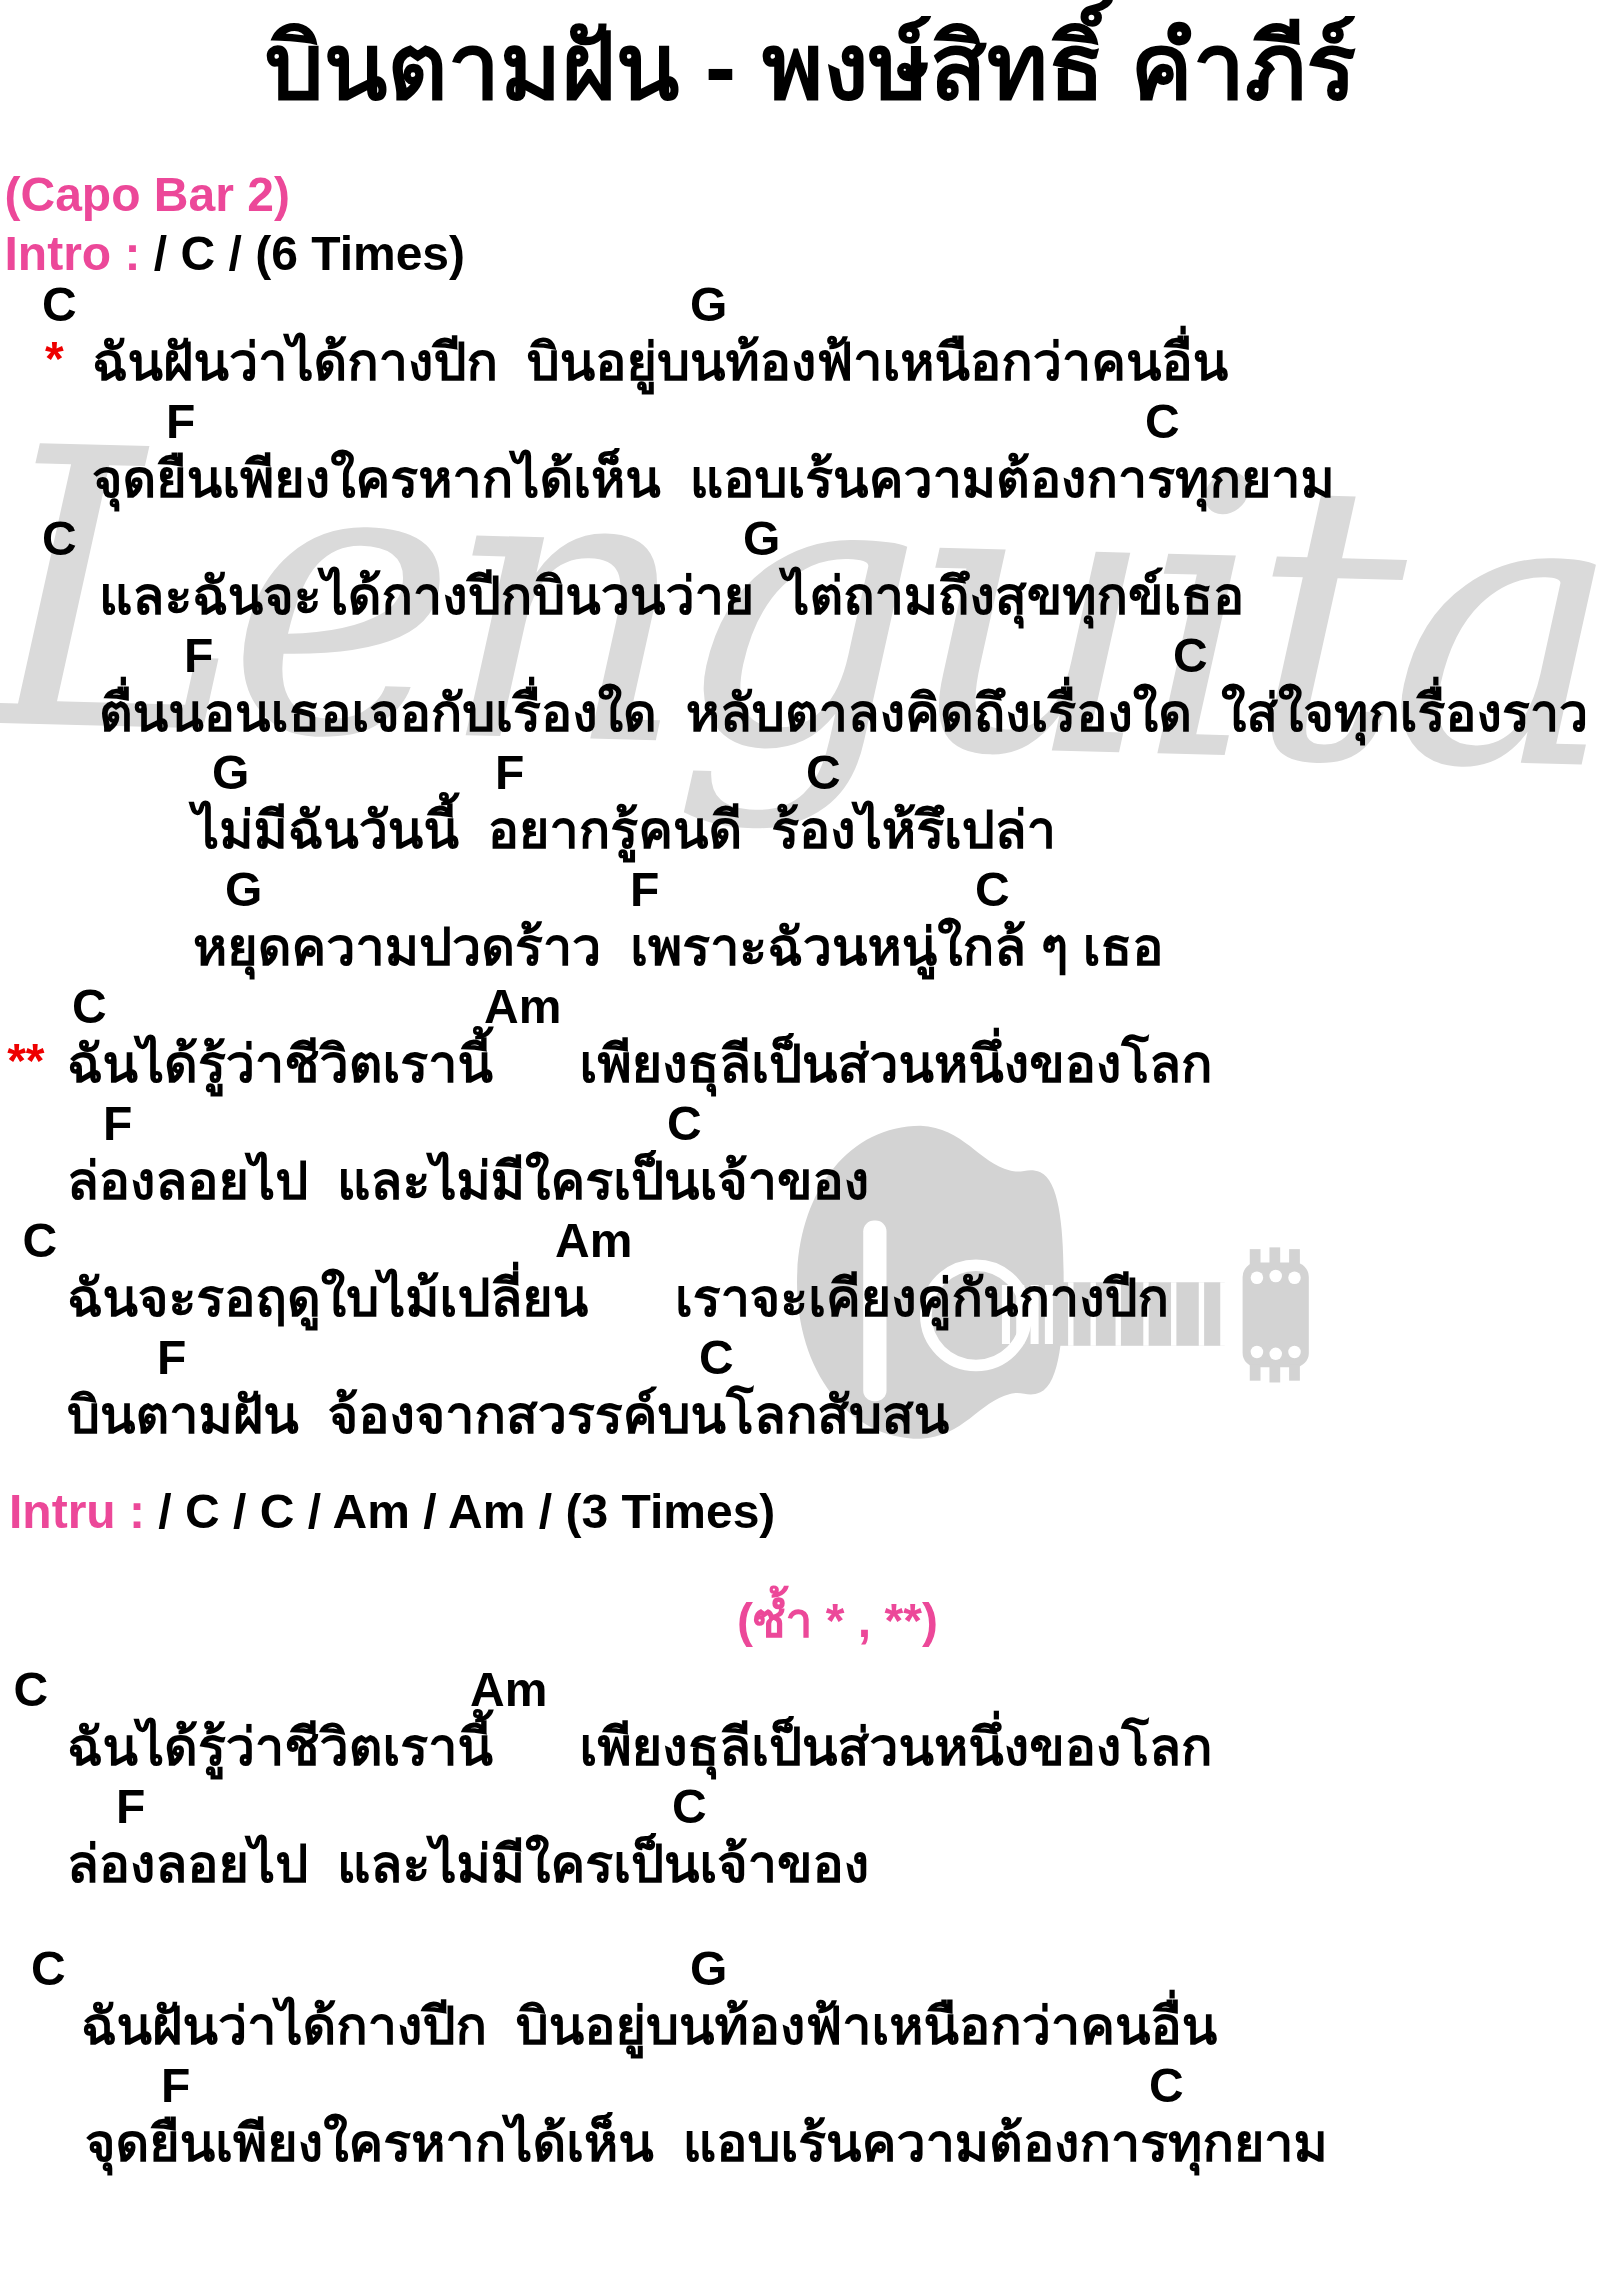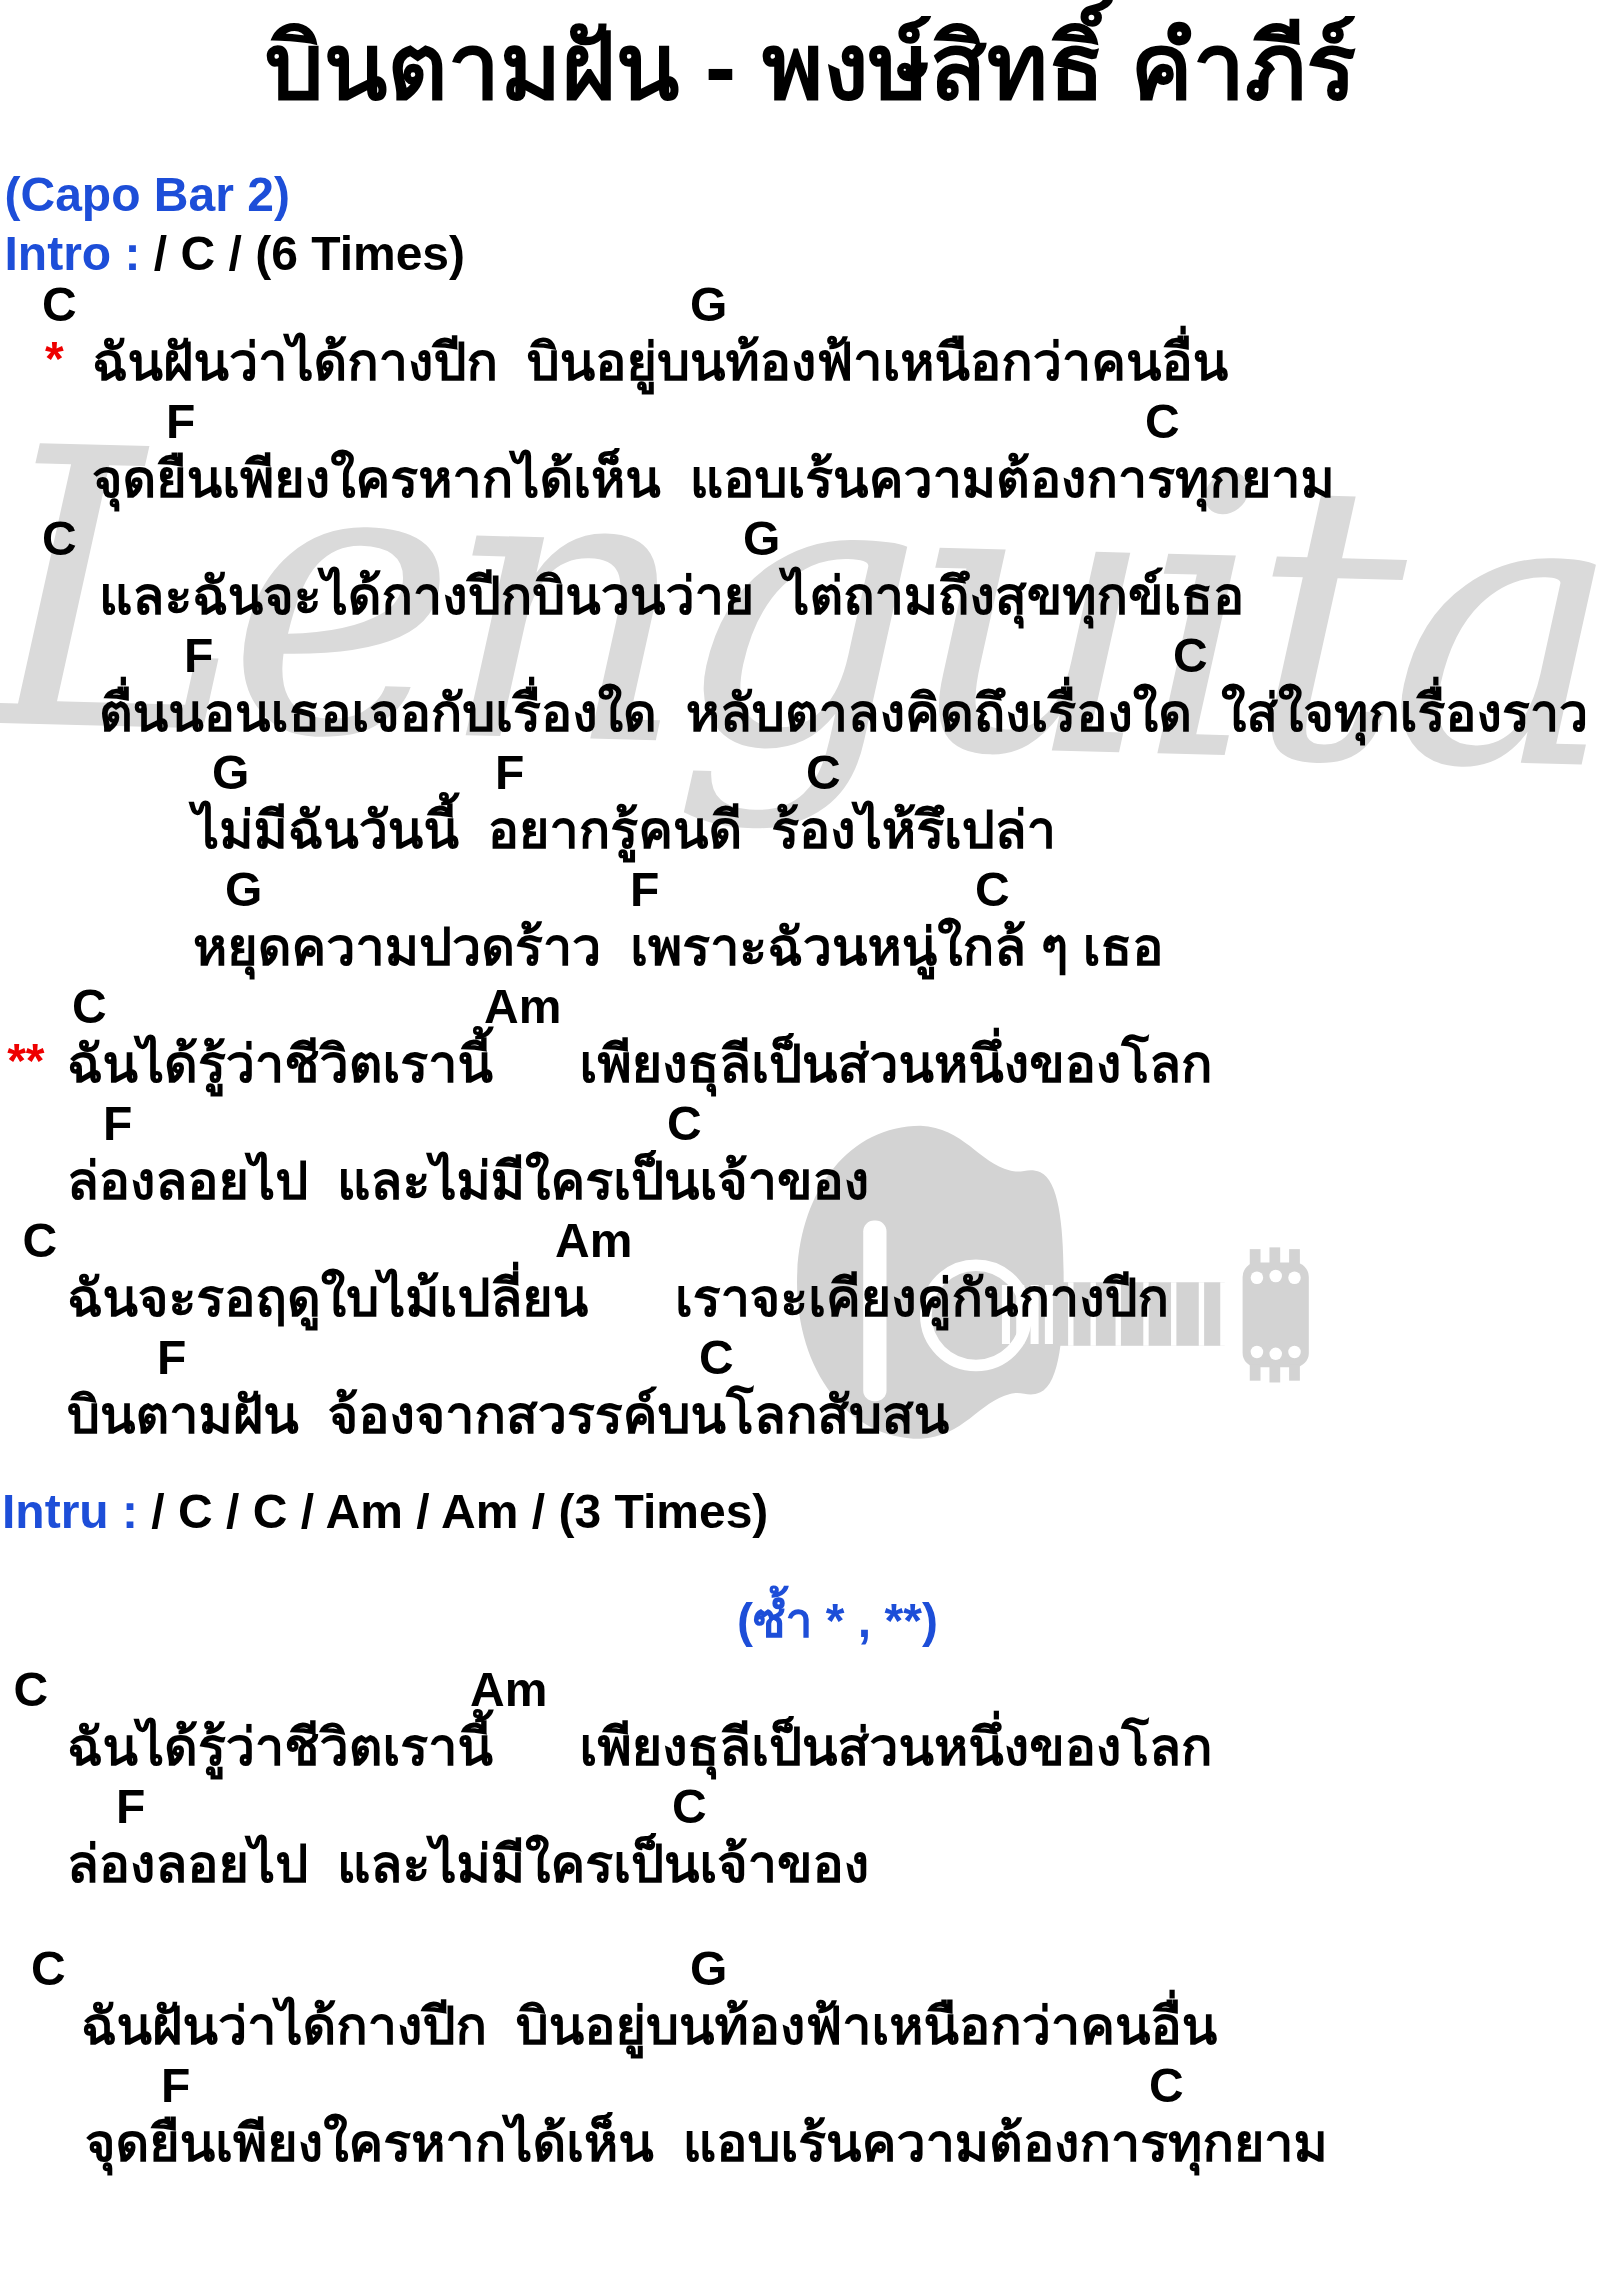--- a/index.html
+++ b/index.html
@@ -20,38 +20,38 @@
   .wm-guitar{position:absolute;left:788px;top:1106px;z-index:0;}
   
   .content{position:absolute;inset:0;z-index:1;border-radius:12px;}
   .title{
     position:absolute;top:9px;left:0;width:100%;
     text-align:center;font-size:93px;font-weight:bold;line-height:1.25;
     white-space:nowrap;
   }
   .capo{position:absolute;top:167px;left:4.5px;font-size:48px;font-weight:bold;}
   .introline{position:absolute;top:226px;left:4.5px;font-size:48px;font-weight:bold;white-space:pre;}
-  .red{color:#1d4ed8;}
+  .red{color:#ec4899;}
   #lines{position:absolute;top:282px;left:0;width:1621px;}
   .row{position:relative;width:1621px;}
   .row.chords{height:45px;}
   .chord{
     position:absolute;top:0;font-size:48px;font-weight:bold;line-height:45px;
   }
   .row.lyric{height:72px;}
   .ltext{
     position:absolute;top:0;font-size:52px;font-weight:bold;line-height:70px;
     white-space:pre;
     text-align:center;
   }
   .marker{
     position:absolute;top:0;font-size:48px;font-weight:bold;line-height:64px;
     color:#ee0000;
   }
-  .row.section{height:45px;font-size:48px;font-weight:bold;line-height:47px;padding-left:2px;box-sizing:border-box;white-space:pre;}
+  .row.section{height:45px;font-size:48px;font-weight:bold;line-height:47px;padding-left:9px;box-sizing:border-box;white-space:pre;}
   .row.repeat{height:67px;font-size:48px;font-weight:bold;line-height:67px;margin-left:34px;}
   .row.repeat .red{position:absolute;top:0;}
   .row.gap{height:9px;}
 </style>
 </head>
 <body>
 
 <div class="wm-text">Lenguitar</div>
 
 <svg class="wm-guitar" width="537" height="340" viewBox="0 0 600 380" aria-hidden="true">

